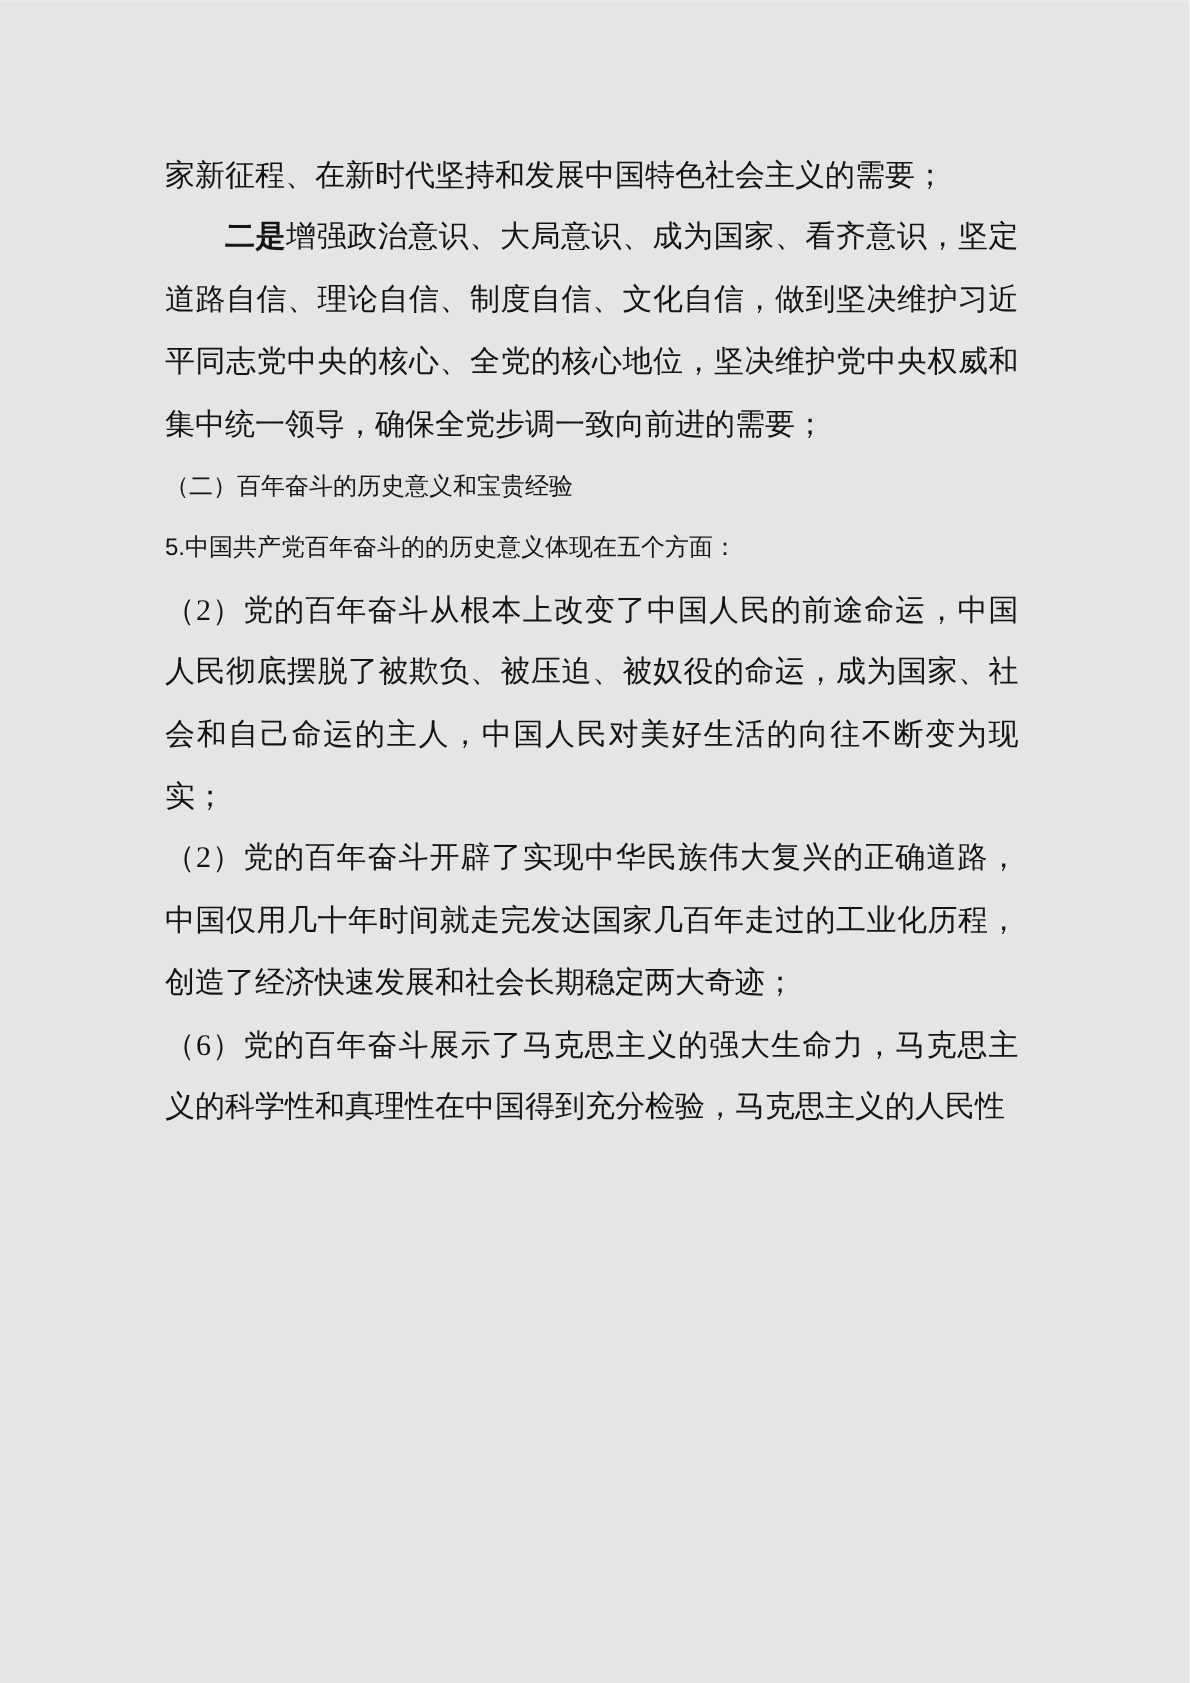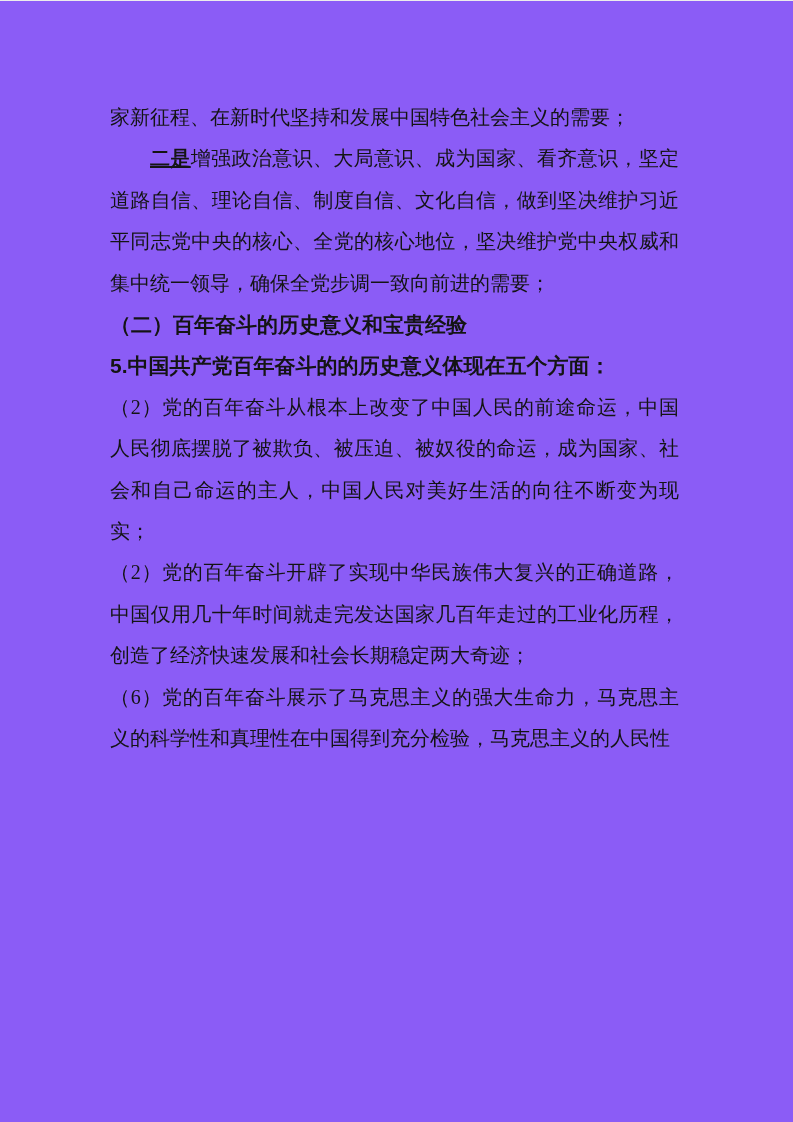--- a/index.html
+++ b/index.html
@@ -6,44 +6,43 @@
     margin: 0;
     padding: 0;
     background: #ffffff;
   }
   .page {
     position: relative;
     width: 793px;
     height: 1122px;
     box-sizing: border-box;
     padding: 96px 114px 0 110px;
-    background: #8b5cf6;
+    background: #e5e5e5;
     border-top: 1px solid #ececec;
     font-family: "Liberation Serif", "DejaVu Serif", serif;
     color: #141414;
     overflow: hidden;
   }
   .para {
     margin: 0;
     font-size: 20px;
     line-height: 41.4px;
     text-align: justify;
     text-justify: inter-ideograph;
   }
   .indent {
     text-indent: 40px;
   }
   .lead {
     font-weight: 700;
     font-family: "Liberation Sans", "DejaVu Sans", sans-serif;
-    text-decoration: underline;
   }
   .heading {
-    font-weight: 700;
-    font-size: 21px;
+    font-weight: 400;
+    font-size: 16px;
     font-family: "Liberation Sans", "DejaVu Sans", sans-serif;
   }
 </style>
 </head>
 <body>
 
 <div class="page">
 
   <p class="para"><span>家新征程、在新时代坚持和发展中国特色社会主义的需要；</span></p>
 

